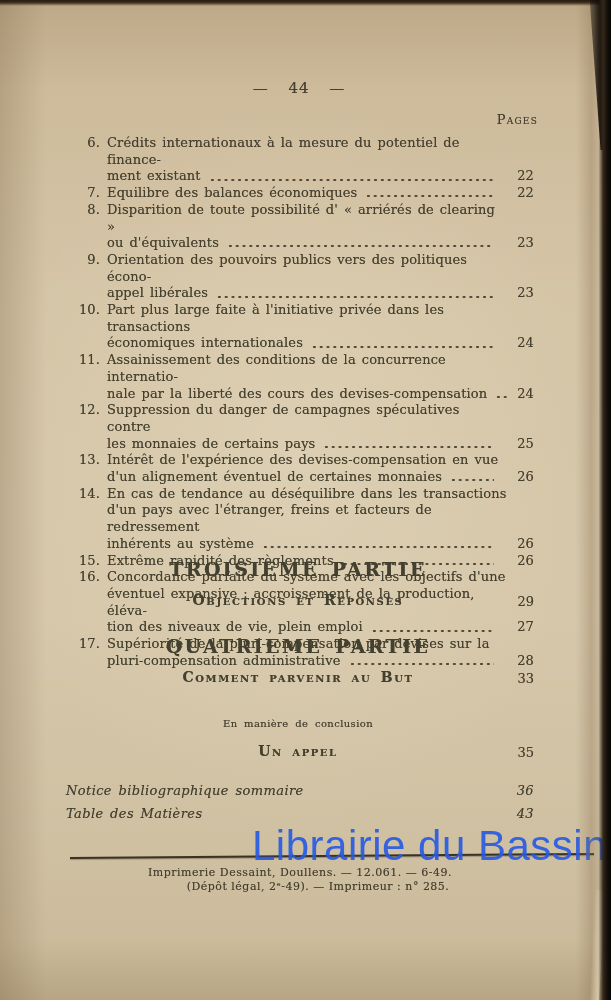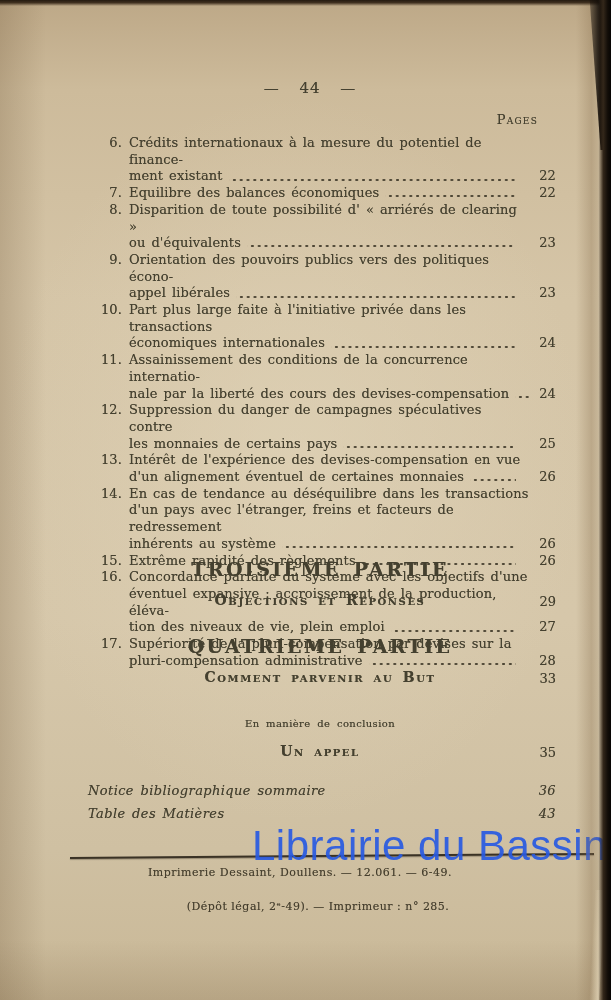--- a/index.html
+++ b/index.html
@@ -21,21 +21,21 @@
     clip-path:polygon(18% 0,100% 0,100% 100%,60% 100%);}
   .page-curve{position:absolute;right:13px;top:0;bottom:0;width:22px;
     background:linear-gradient(90deg,rgba(150,125,92,0) 0%,rgba(138,113,80,.35) 70%,rgba(120,96,64,.15) 100%);}
   .stack-light{position:absolute;right:9px;bottom:0;width:10px;height:110px;
     background:linear-gradient(90deg,rgba(232,219,190,0),rgba(232,219,190,.8));transform:skewX(-3deg);}
   .shade-left{position:absolute;left:0;top:0;bottom:0;width:46px;
     background:linear-gradient(90deg,rgba(120,96,66,.28),rgba(120,96,66,0));}
   .shade-bottom{position:absolute;left:0;right:0;bottom:0;height:60px;
     background:linear-gradient(0deg,rgba(116,94,64,.22),rgba(116,94,64,0));}
 
-  .ink{color:#44402f;text-shadow:0 0 .5px rgba(68,62,45,.6);margin-left:22px;}
+  .ink{color:#44402f;text-shadow:0 0 .5px rgba(68,62,45,.6);}
 
   
   .folio{position:absolute;left:0;right:13px;top:79px;text-align:center;
     font-size:15px;letter-spacing:1px;word-spacing:14px;}
 
   
   .pages-label{position:absolute;right:73px;top:112px;font-variant:small-caps;
     font-size:13px;letter-spacing:1.2px;}
 
   
@@ -63,21 +63,21 @@
     font-style:italic;letter-spacing:.4px;word-spacing:2px;align-items:flex-end;}
   .annex-row .t{white-space:nowrap;}
 
   
   .foot-rule{position:absolute;left:70px;right:17px;top:855px;height:1.6px;background:#3a3225;
     transform:rotate(-0.45deg);box-shadow:0 1px 1px rgba(58,50,37,.35);}
   .foot-line{position:absolute;left:0;right:11px;text-align:center;
     font-family:"DejaVu Serif","Liberation Serif",serif;
     font-size:11px;letter-spacing:.5px;color:#453e2d;text-shadow:0 0 .4px rgba(68,62,45,.5);}
   .foot-1{top:866px;}
-  .foot-2{top:900px;padding-left:36px;}
+  .foot-2{top:880px;padding-left:36px;}
 
   
   .watermark{position:absolute;left:252px;top:822px;white-space:nowrap;
     font-family:"Liberation Sans","DejaVu Sans",sans-serif;
     font-size:42px;font-weight:400;color:rgba(40,90,226,.92);letter-spacing:.5px;}
 </style>
 </head>
 <body>
 
 <div class="photo">

